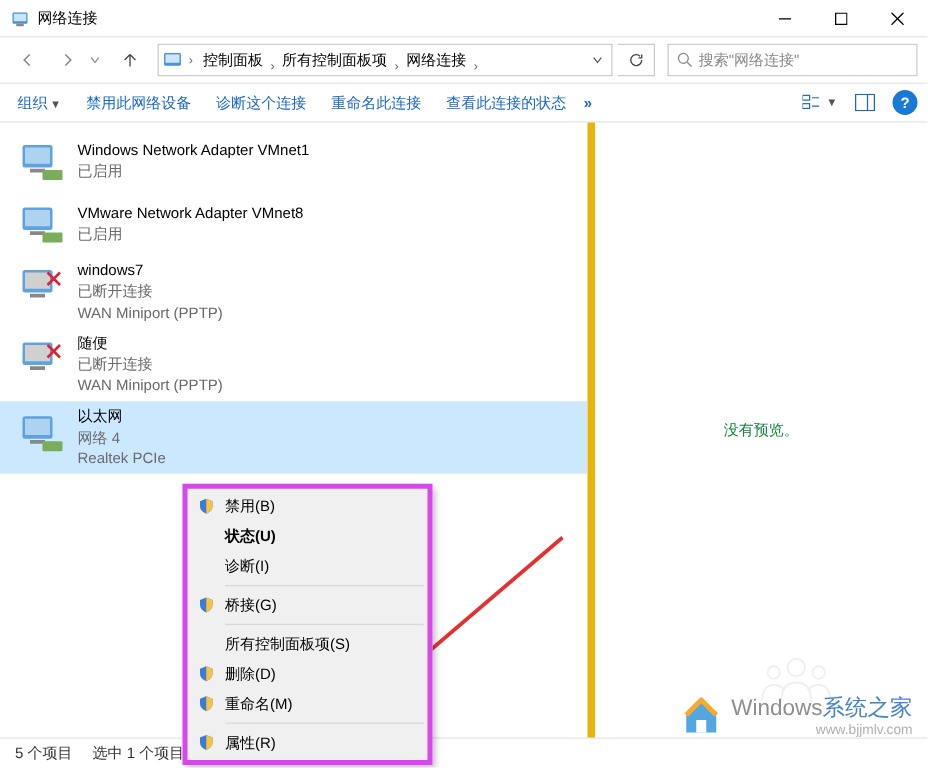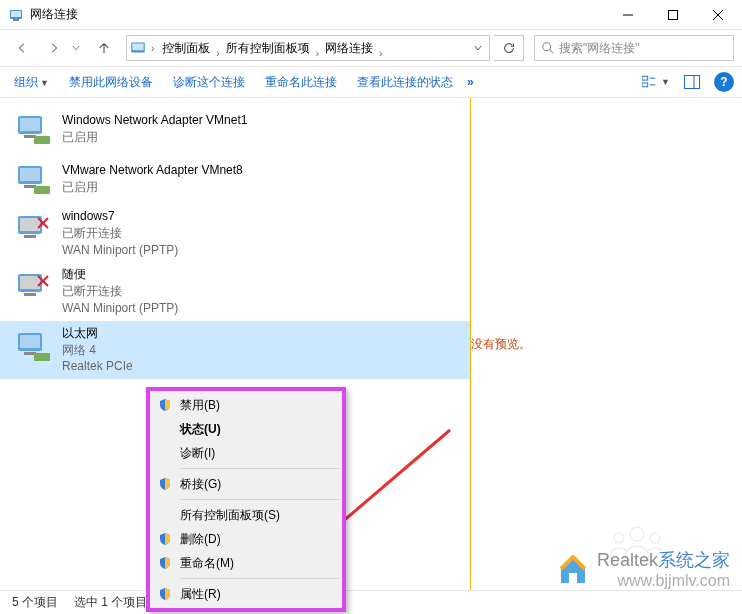--- a/index.html
+++ b/index.html
@@ -28,21 +28,21 @@
     .toolbar { height: 32px; display: flex; align-items: center; padding: 0 8px; border-top: 1px solid #e5e5e5; border-bottom: 1px solid #e5e5e5; gap: 8px; }
     .toolbar-item { color: #1968c7; padding: 4px 6px; cursor: default; }
     .toolbar-item .arrow { font-size: 9px; margin-left: 2px; color: #555; }
     .toolbar-right { margin-left: auto; display: flex; align-items: center; gap: 8px; }
     .toolbar-chevron { color: #1968c7; font-weight: bold; }
     .view-btn { width: 28px; display: flex; align-items: center; justify-content: center; color: #1968c7; }
     .help-btn { width: 20px; height: 20px; border-radius: 50%; background: #1a79d6; color: #fff; display: flex; align-items: center; justify-content: center; font-weight: bold; }
     
     .main { display: flex; height: calc(100% - 30px - 36px - 32px - 24px); }
     .list-area { width: 470px; padding: 6px 0; overflow: hidden; }
-    .preview-area { flex: 1; border-left: 1px solid #eab308; display: flex; flex-direction: column; justify-content: center; color: #c2410c; position: relative; }
+    .preview-area { flex: 1; border-left: 6px solid #eab308; display: flex; flex-direction: column; align-items: center; justify-content: center; color: #15803d; position: relative; }
     
     .conn-item { display: flex; padding: 4px 12px; gap: 8px; }
     .conn-item.selected { background: #cce8ff; }
     .conn-icon { width: 42px; height: 42px; display: flex; align-items: center; justify-content: center; position: relative; }
     .conn-info { display: flex; flex-direction: column; justify-content: center; line-height: 1.4; }
     .conn-name { color: #000; }
     .conn-status { color: #6a6a6a; }
     .conn-device { color: #6a6a6a; }
     
     .context-menu { position: absolute; left: 146px; top: 387px; width: 200px; background: #f0f0f0; border: 4px solid #d946ef; box-shadow: 3px 3px 5px rgba(0,0,0,0.25); padding: 2px; z-index: 100; }
@@ -51,21 +51,21 @@
     .context-menu-sep { height: 1px; background: #d7d7d7; margin: 3px 1px 3px 28px; }
     .shield-icon { position: absolute; left: 6px; width: 14px; height: 14px; }
     
     .statusbar { height: 24px; display: flex; align-items: center; padding: 0 12px; border-top: 1px solid #e5e5e5; gap: 16px; color: #333; }
     
     .arrow-annotation { position: absolute; left: 260px; top: 420px; pointer-events: none; z-index: 50; }
     
     .watermark { position: absolute; right: 12px; bottom: 24px; display: flex; align-items: center; gap: 6px; opacity: 0.95; }
     .watermark-text { font-size: 18px; color: #3b7dc9; }
     .watermark-text .gray { color: #888; font-weight: 300; }
-    .watermark-url { font-size: 16px; color: #aaa; display:block; text-align:right; }
+    .watermark-url { font-size: 11px; color: #aaa; display:block; text-align:right; }
     
     .icon-group { position: absolute; right: 75px; bottom: 50px; opacity: 0.3; }
   </style>
 </head>
 <body>
 
 <div class="titlebar">
   <svg class="titlebar-icon" viewBox="0 0 16 16">
     <rect x="2" y="3" width="12" height="9" fill="#4a90d9" rx="1"></rect>
     <rect x="3" y="4" width="10" height="6" fill="#cce5ff"></rect>
@@ -327,21 +327,21 @@
   <path d="M57 36 Q57 24 48 24 Q42 24 40 28" fill="none" stroke="#ccc" stroke-width="1.5"></path>
 </svg>
 
 <div class="watermark">
   <svg width="36" height="36" viewBox="0 0 36 36">
     <path d="M6 18 L18 6 L30 18 L30 32 L6 32 Z" fill="#4aa3df"></path>
     <path d="M6 18 L18 6 L30 18" fill="none" stroke="#f6a623" stroke-width="4" stroke-linejoin="round"></path>
     <rect x="14" y="22" width="8" height="10" fill="#fff"></rect>
   </svg>
   <div>
-    <span class="watermark-text"><span class="gray">Realtek</span><span>系统之家</span></span>
+    <span class="watermark-text"><span class="gray">Windows</span><span>系统之家</span></span>
     <span class="watermark-url">www.bjjmlv.com</span>
   </div>
 </div>
 
 <div class="statusbar">
   <span>5 个项目</span>
   <span>选中 1 个项目</span>
 </div>
 
 </body></html>

